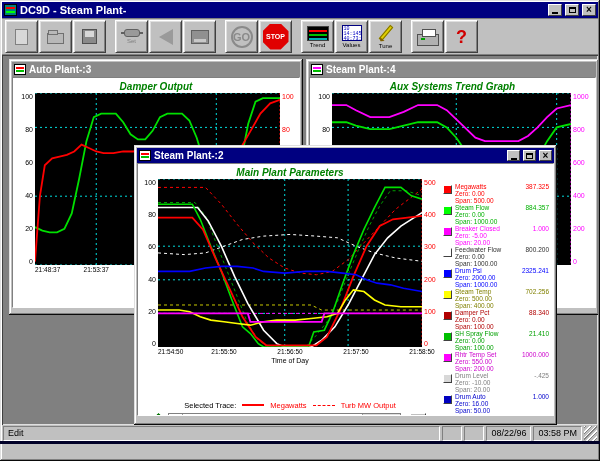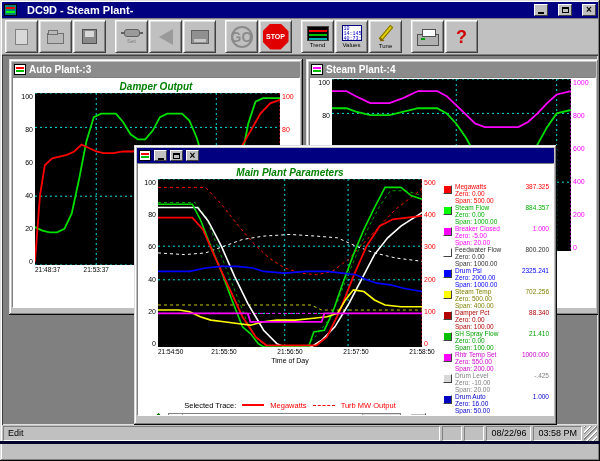--- a/index.html
+++ b/index.html
@@ -2,21 +2,21 @@
 <html><head>
 <meta charset="utf-8">
 <style>
   html,body{margin:0;padding:0;}
   body{font-family:"Liberation Sans",sans-serif;background:#555;}
   *{box-sizing:border-box;}
   .screen{position:relative;width:600px;height:461px;background:#c0c0c0;
     box-shadow:inset -1px -1px #0a0a0a,inset 1px 1px #dfdfdf,inset -2px -2px #808080,inset 2px 2px #fff;
     padding:2px;overflow:hidden;}
   
-  .titlebar{height:16px;background:#000080;display:flex;align-items:center;padding:0 2px;gap:10px;}
+  .titlebar{height:16px;background:#000080;display:flex;align-items:center;padding:0 2px;gap:3px;}
   .titlebar .title{color:#fff;font-weight:bold;font-size:11px;flex:1;white-space:nowrap;overflow:hidden;}
   .tb-btn{width:14px;height:12px;background:#c0c0c0;border:1px solid;border-color:#fff #404040 #404040 #fff;
     display:flex;align-items:center;justify-content:center;font-size:9px;line-height:9px;color:#000;}
   .g-min{width:6px;height:2px;background:#000;margin-top:6px;}
   .g-max{width:7px;height:6px;border:1px solid #000;border-top-width:2px;}
   .g-close{font-weight:bold;font-size:10px;margin-top:-1px;}
   .app-ico{width:13px;height:12px;background:#008080;position:relative;border:1px solid #000;}
   .app-ico i{position:absolute;left:1px;right:1px;height:2px;}
   .menubar{height:14px;display:flex;align-items:center;padding:0 4px;gap:12px;font-size:11px;border-bottom:1px solid #fff;}
   .menu-item{display:inline-block;cursor:default;}
@@ -34,21 +34,21 @@
   .i-open{width:17px;height:11px;background:#b8b8b8;border:1px solid #707070;position:relative;margin-top:4px;}
   .i-open:before{content:"";position:absolute;top:-4px;left:0;width:8px;height:3px;background:#b8b8b8;border:1px solid #707070;}
   .i-save{width:15px;height:15px;background:#8a8a8a;border:1px solid #505050;position:relative;}
   .i-save:before{content:"";position:absolute;top:1px;left:2px;right:2px;height:6px;background:#d8d8d8;}
   .i-plug{width:16px;height:8px;background:#9a9a9a;border:1px solid #606060;border-radius:3px;position:relative;}
   .i-plug:before,.i-plug:after{content:"";position:absolute;top:2px;width:4px;height:2px;background:#606060;}
   .i-plug:before{left:-4px}.i-plug:after{right:-4px}
   .i-horn{width:0;height:0;border-style:solid;border-width:8px 14px 8px 0;border-color:transparent #9a9a9a transparent transparent;}
   .i-panel{width:18px;height:14px;background:#909090;border:1px solid #606060;position:relative;}
   .i-panel:before{content:"";position:absolute;bottom:1px;left:2px;right:2px;height:3px;background:#c8c8c8;}
-  .i-go{width:22px;height:22px;border-radius:50%;border:2px solid #8a8a8a;color:#8a8a8a;font-weight:bold;font-size:14px;
+  .i-go{width:22px;height:22px;border-radius:50%;border:2px solid #8a8a8a;color:#8a8a8a;font-weight:bold;font-size:11px;
     display:flex;align-items:center;justify-content:center;}
   .i-stop{width:26px;height:26px;background:#e00000;color:#fff;font-weight:bold;font-size:7px;
     display:flex;align-items:center;justify-content:center;
     clip-path:polygon(30% 0,70% 0,100% 30%,100% 70%,70% 100%,30% 100%,0 70%,0 30%);}
   .i-trend{width:22px;height:15px;background:#000;border:1px solid #404040;position:relative;overflow:hidden;}
   .i-trend i{position:absolute;left:1px;right:1px;height:2px;}
   .i-values{width:20px;height:16px;background:#fff;border:1px solid #000080;color:#0000c0;font-size:5px;line-height:5px;
     overflow:hidden;padding:1px;font-family:"Liberation Mono",monospace;}
   .i-tune{width:4px;height:18px;background:#e0d000;border:1px solid #807000;transform:rotate(40deg);position:relative;}
   .i-tune:before{content:"";position:absolute;bottom:-5px;left:-1px;border:3px solid transparent;border-top-color:#806000;}
@@ -238,20 +238,21 @@
 
     <div class="win" style="left:304px;top:4px;width:293px;height:256px;z-index:2;">
       <div class="wtitle">
         <span class="doc-ico">
             <i style="top:2px;background:#ff00ff"></i>
             <i style="top:5px;background:#00c000"></i>
           </span>
         <span class="wt">Steam Plant-:4</span>
       </div>
       <div class="wclient" style="height:231px;padding:1px 2px;">
+        <div class="chart-title">Aux Systems Trend Graph</div>
         <div class="chart-row">
           <div class="yaxis left" style="width: 20px; height: 172px; color: rgb(0, 0, 0);">
               <span>100</span>
               <span>80</span>
               <span>60</span>
               <span>40</span>
               <span>20</span>
               <span>0</span>
             </div>
           <svg class="plot" viewBox="0 0 100 100" preserveAspectRatio="none" style="flex:1;height:172px;">
@@ -276,20 +277,21 @@
         <div class="xaxis" style="margin:0 22px 0 20px;"></div>
       </div>
     </div>
 
     <div class="win" style="left:132px;top:90px;width:423px;height:280px;z-index:5;">
       <div class="wtitle active">
         <span class="doc-ico">
             <i style="top:2px;background:#ff0000"></i>
             <i style="top:5px;background:#00c000"></i>
           </span>
+        <span class="wt">Steam Plant-:2</span>
         <span class="tb-btn">
             <span class="g-min"></span>
           </span>
         <span class="tb-btn">
             <span class="g-max"></span>
           </span>
         <span class="tb-btn">
             <span class="g-close">×</span>
           </span>
       </div>

